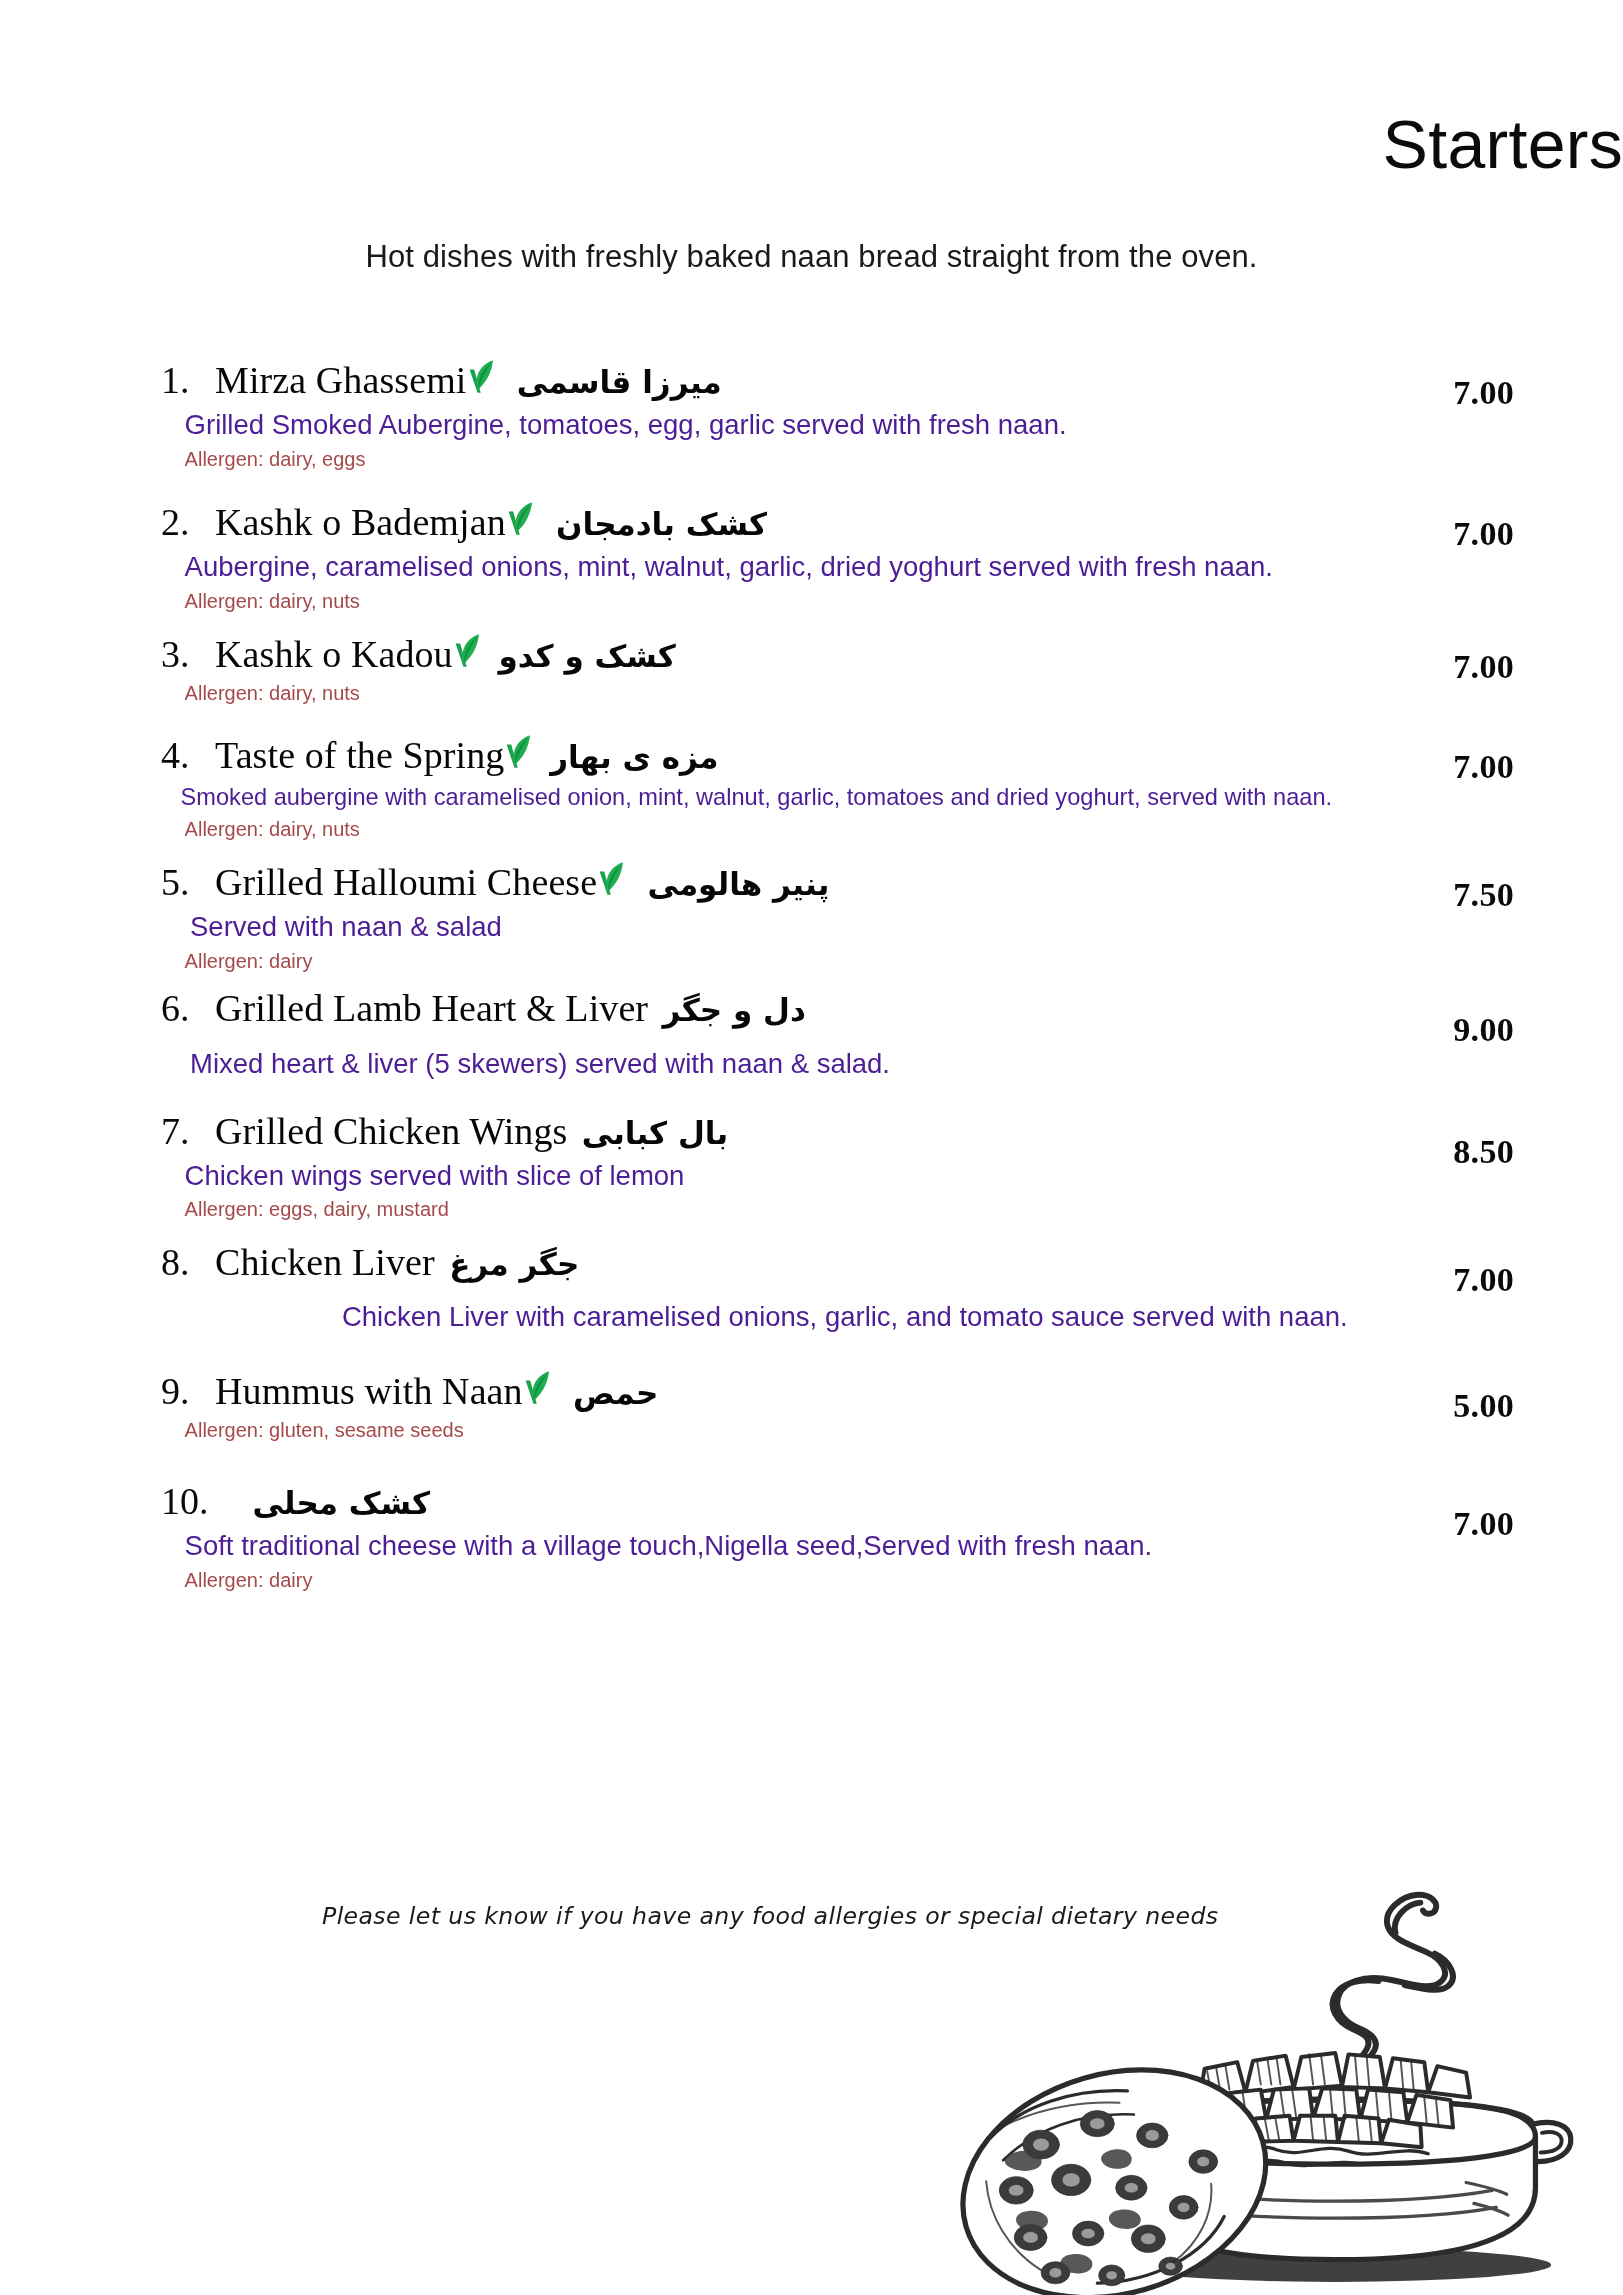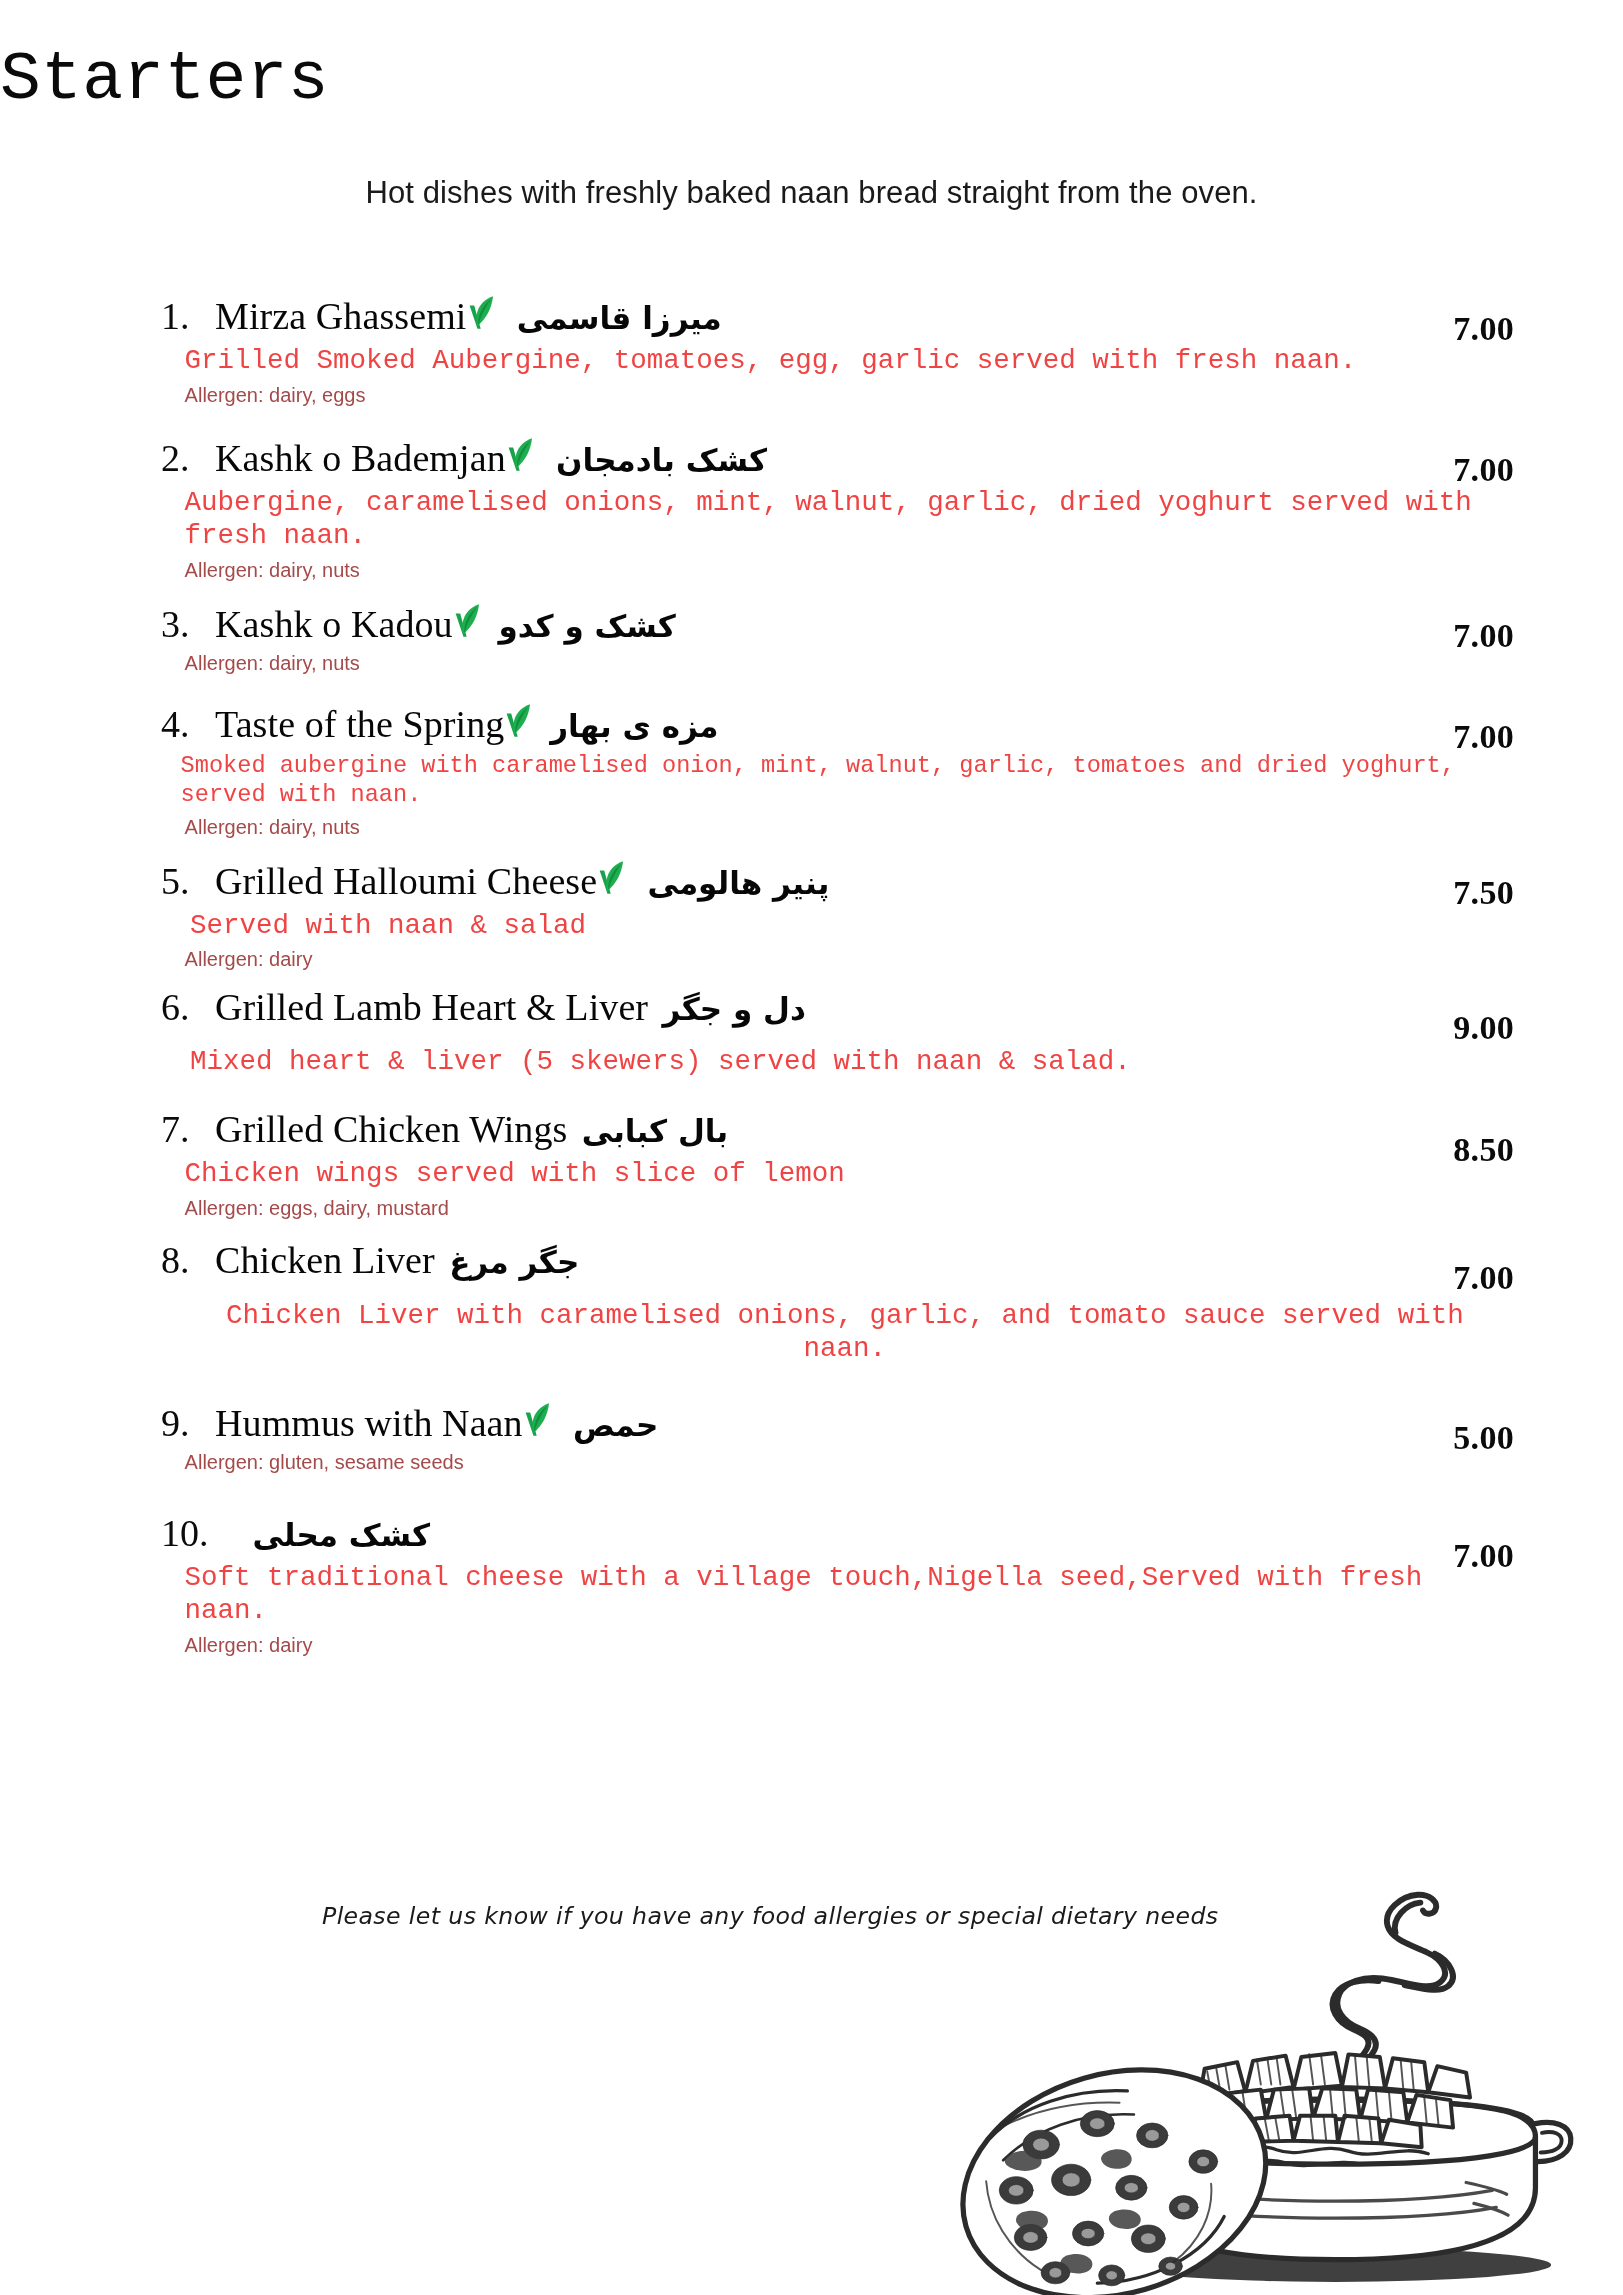--- a/index.html
+++ b/index.html
@@ -19,27 +19,27 @@
 
   .page {
     position: relative;
     width: 1623px;
     height: 2295px;
     box-sizing: border-box;
   }
 
   
   .page-title {
-    text-align: left;
-    font-family: Liberation Mono, monospace;
+    text-align: right;
+    font-family: Liberation Sans, sans-serif;
     font-size: 68px;
     font-weight: 400;
     letter-spacing: 0.3px;
     margin: 0;
-    padding-top: 46px;
+    padding-top: 110px;
     line-height: 1.0;
     color: #0b0b0b;
   }
 
   .page-subtitle {
     text-align: center;
     font-family: "Liberation Sans", "DejaVu Sans", sans-serif;
     font-size: 31px;
     font-weight: 400;
     color: #1a1a1a;
@@ -107,24 +107,24 @@
     color: #070707;
     direction: rtl;
     unicode-bidi: isolate;
     margin-left: 19px;
     font-weight: 600;
   }
 
   .gap-before-fa { margin-left: 14.4px; }
 
   .desc {
-    font-family: Liberation Mono, monospace;
+    font-family: Liberation Sans, sans-serif;
     font-size: 27.5px;
     line-height: 1.22;
-    color: #ef4444;
+    color: #4c1d95;
     margin-top: 6.5px;
     padding-left: 23.6px;
   }
   .desc.small {
     font-size: 23.6px;
     padding-left: 19.6px;
   }
   .desc.indent-more { padding-left: 29px; }
 
   .allergen {

